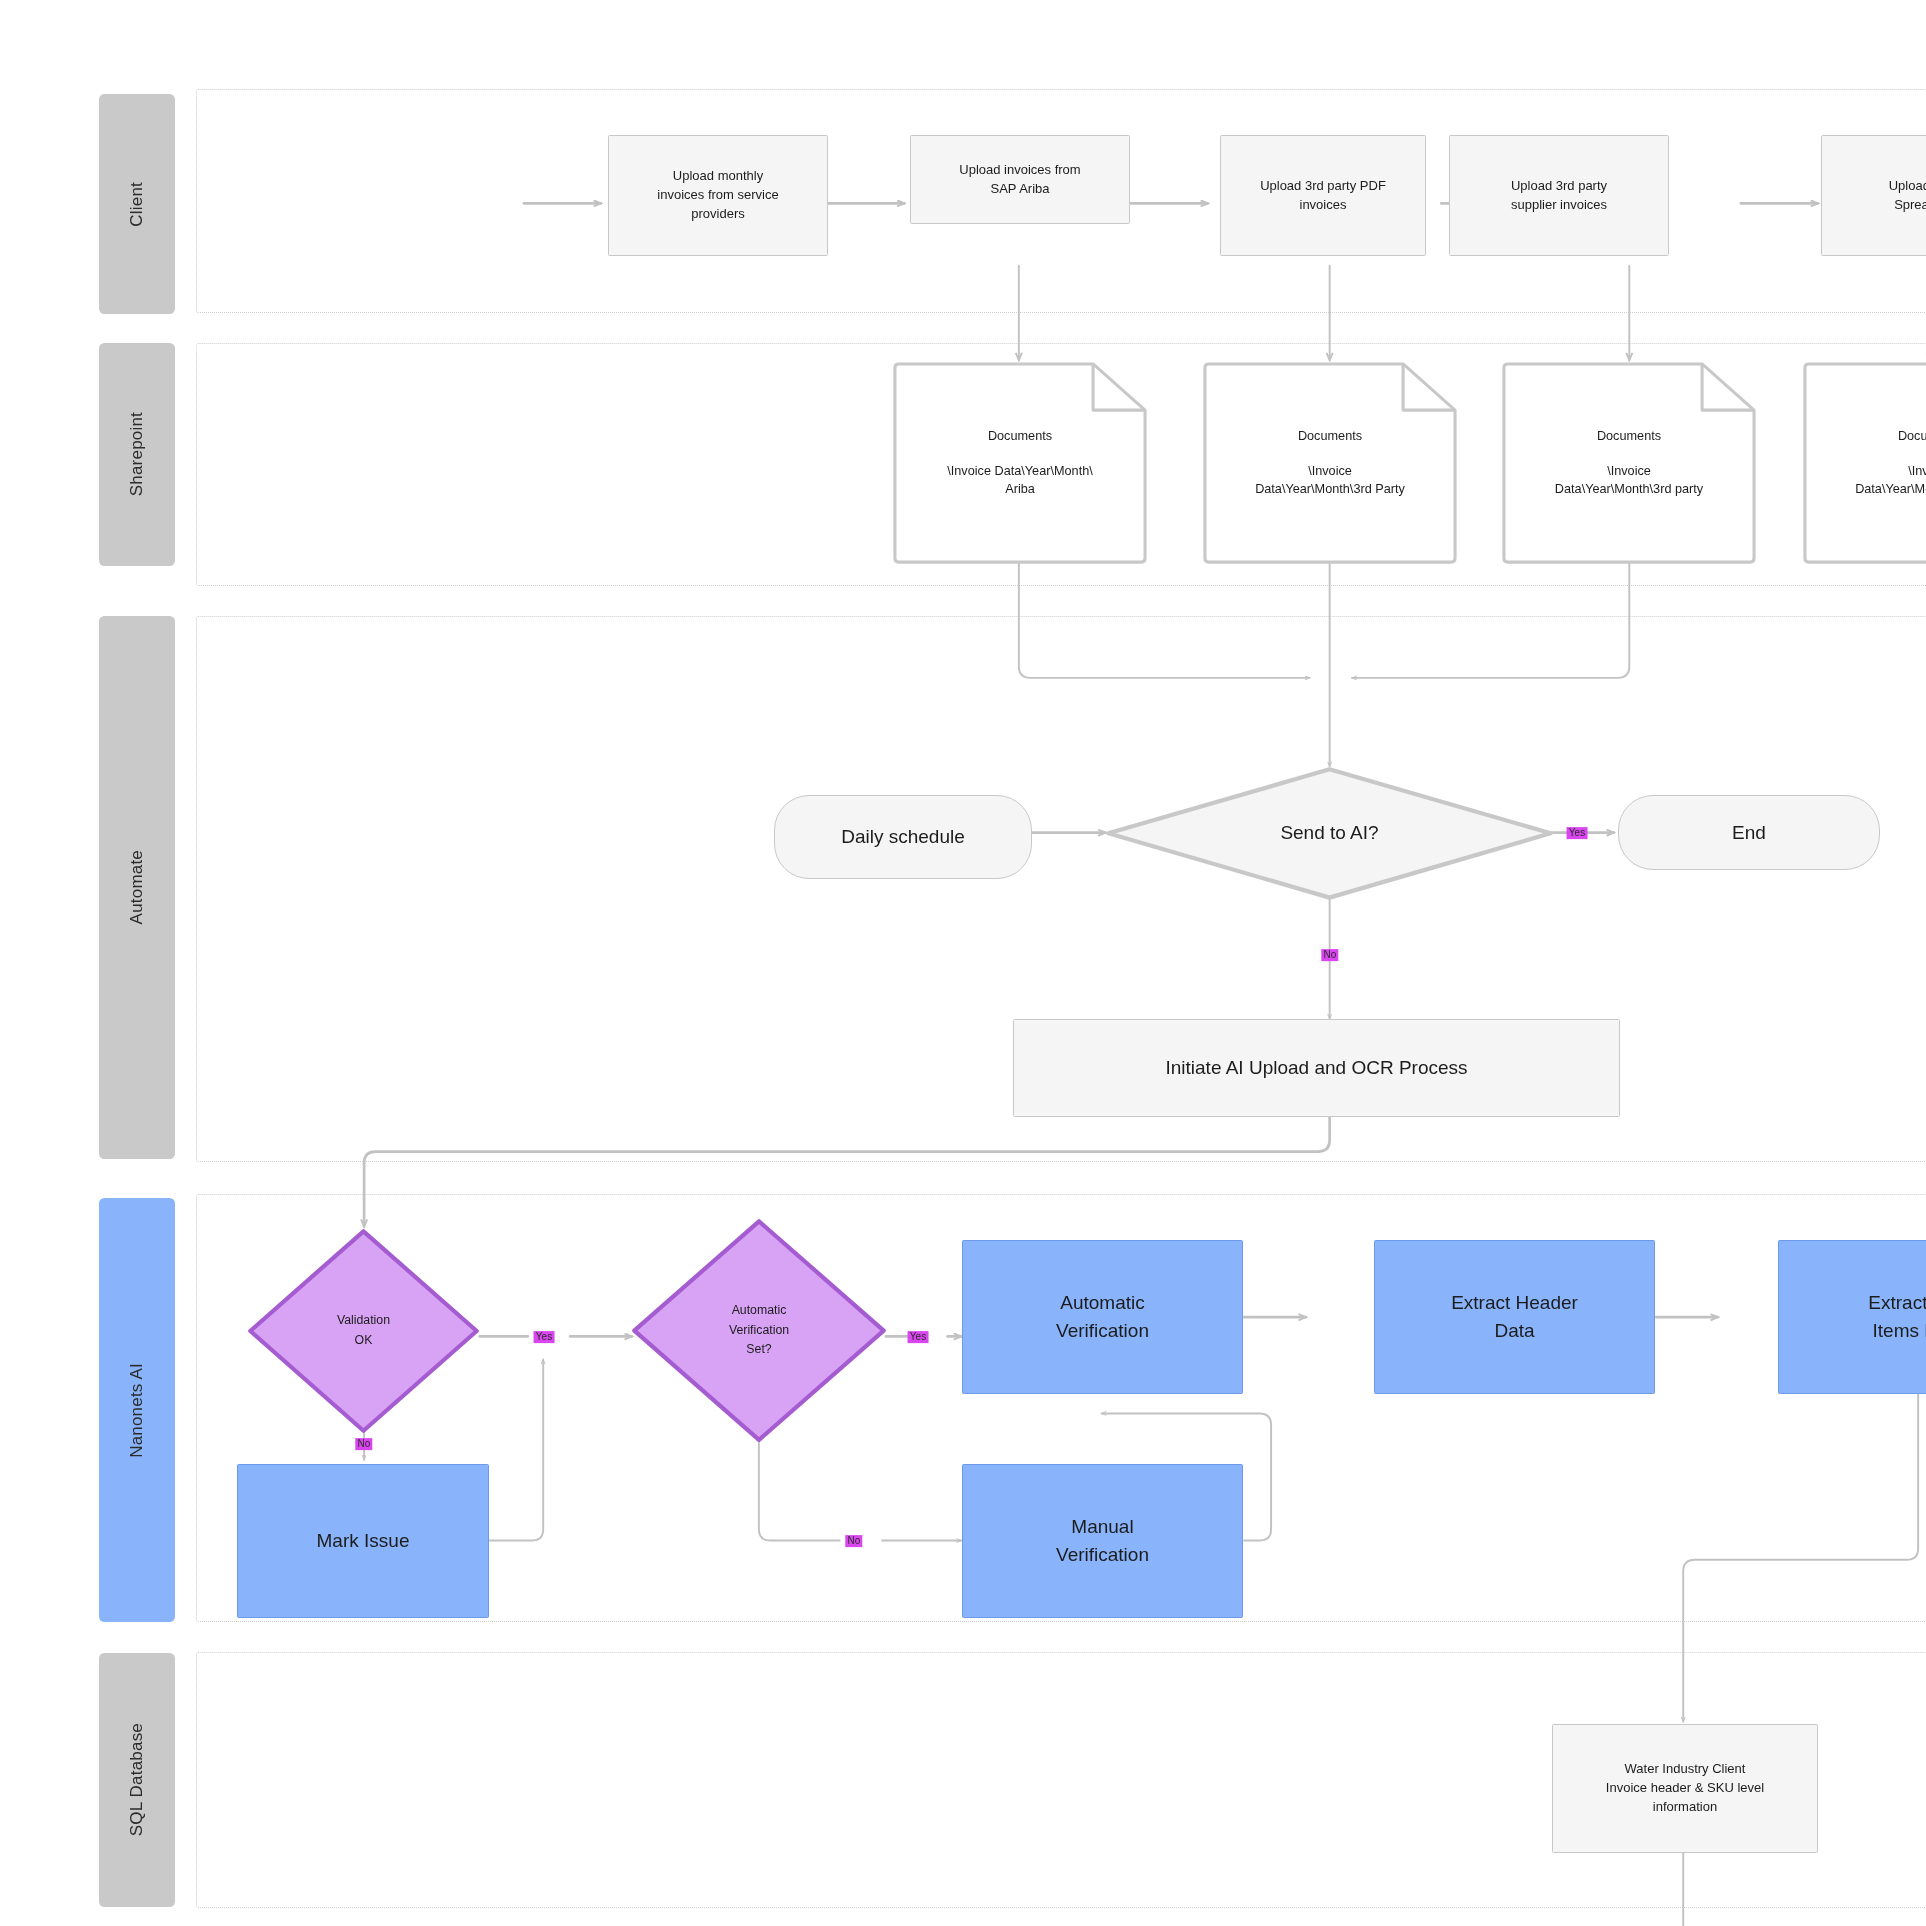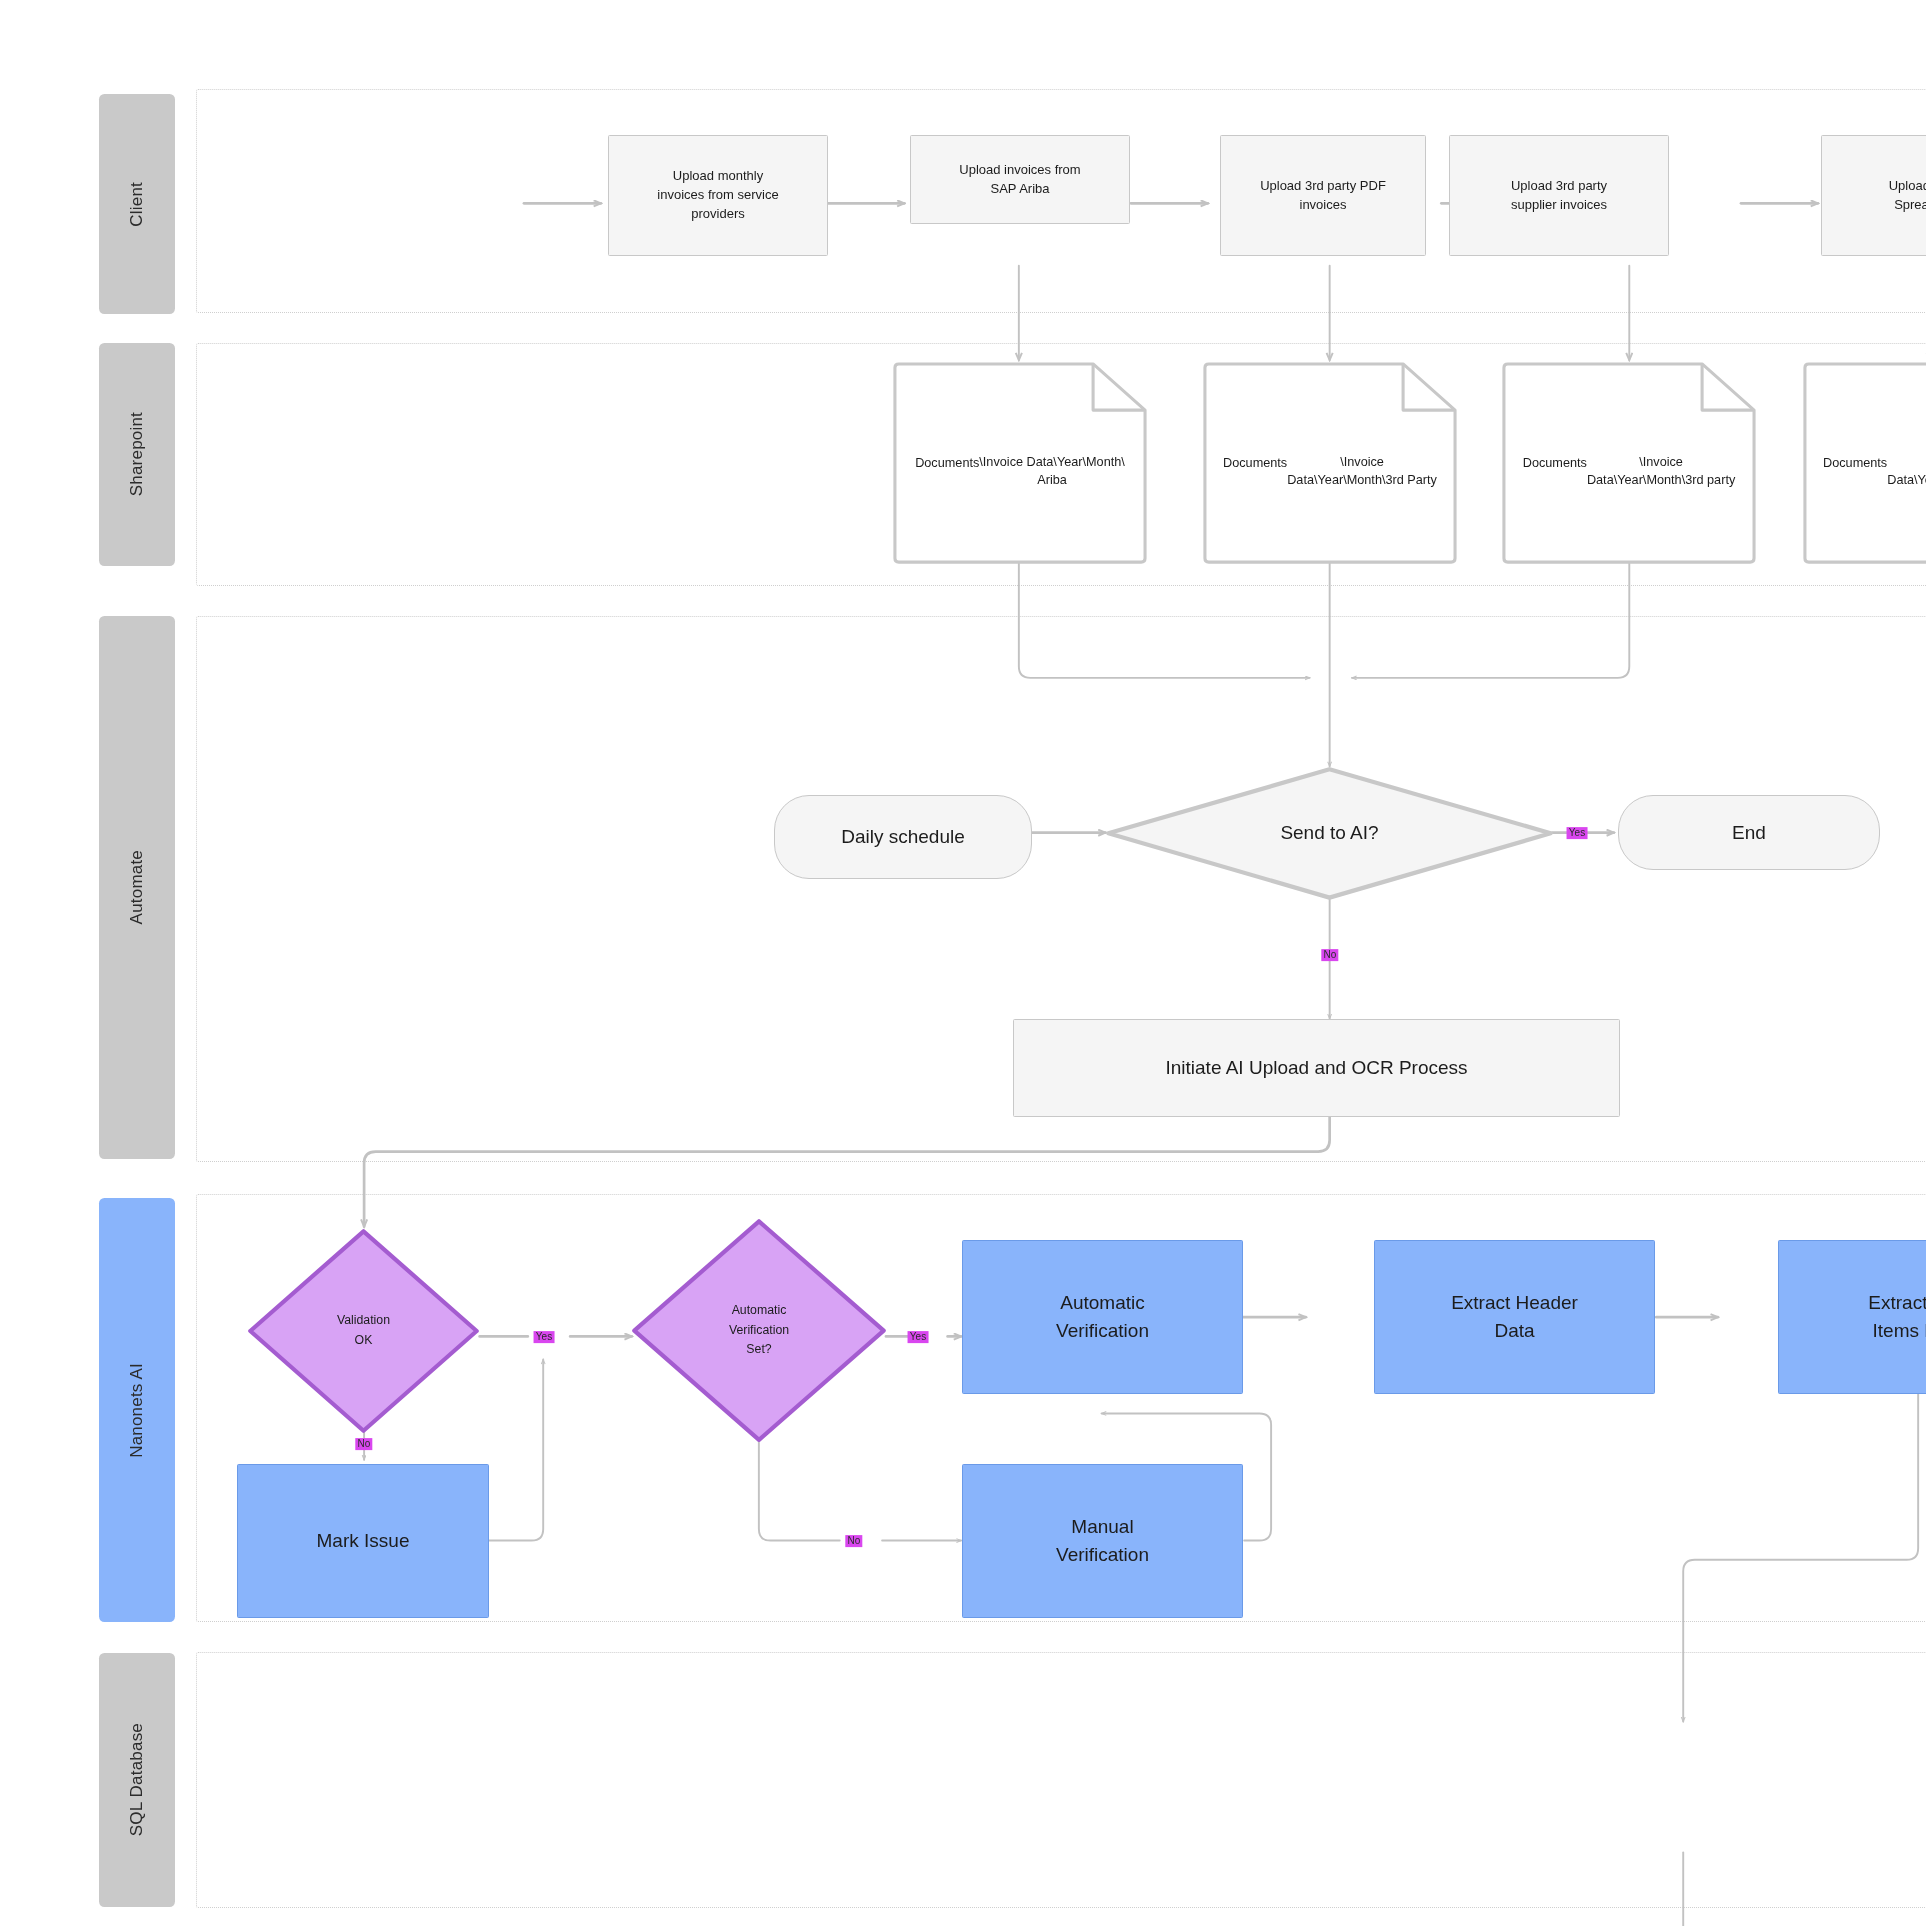--- a/index.html
+++ b/index.html
@@ -83,20 +83,21 @@
     position:absolute;
     box-sizing:border-box;
   }
   .doc .doc-body{
     position:absolute;inset:0;
   }
   .doc .doc-label{
     position:absolute;
     left:0;right:0;top:0;bottom:0;
     display:flex;
+    flex-direction:column;
     align-items:center;
     justify-content:center;
     text-align:center;
     font-size:12.7px;
     color:#1c1c1c;
     padding:0 9.2px;
     box-sizing:border-box;
     line-height:1.45;
   }
   .doc .doc-label .dl2{margin-top:16px;white-space:pre-line;}
@@ -365,20 +366,25 @@
 
   <div class="node blue-box" style="left:237px;top:1464px;width:252px;height:154px;">
     <span>Mark Issue</span>
   </div>
 
   <div class="node blue-box" style="left:962px;top:1464px;width:281px;height:154px;">
     <span>Manual
 Verification</span>
   </div>
 
+  <div class="node rect" style="left:1552px;top:1724px;width:266px;height:129px;">
+    <span>Water Industry Client
+Invoice header &amp; SKU level
+information</span>
+  </div>
 
   <div class="edge-label" style="left:1577px;top:833px;">Yes</div>
   <div class="edge-label" style="left:1330px;top:955px;">No</div>
   <div class="edge-label" style="left:544px;top:1337px;">Yes</div>
   <div class="edge-label" style="left:364px;top:1444px;">No</div>
   <div class="edge-label" style="left:918px;top:1337px;">Yes</div>
   <div class="edge-label" style="left:854px;top:1541px;">No</div>
 
 </div>
 

